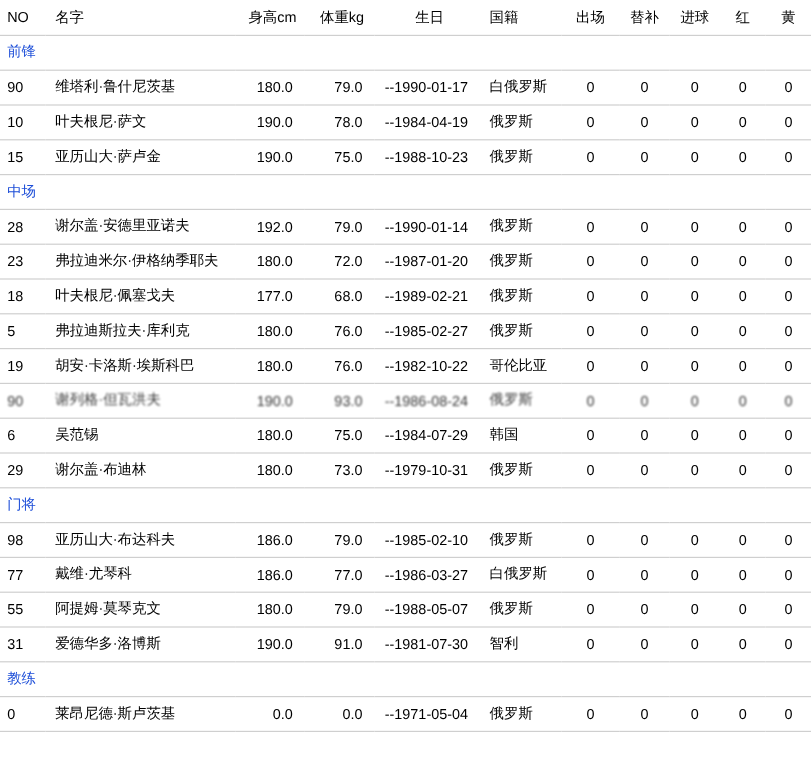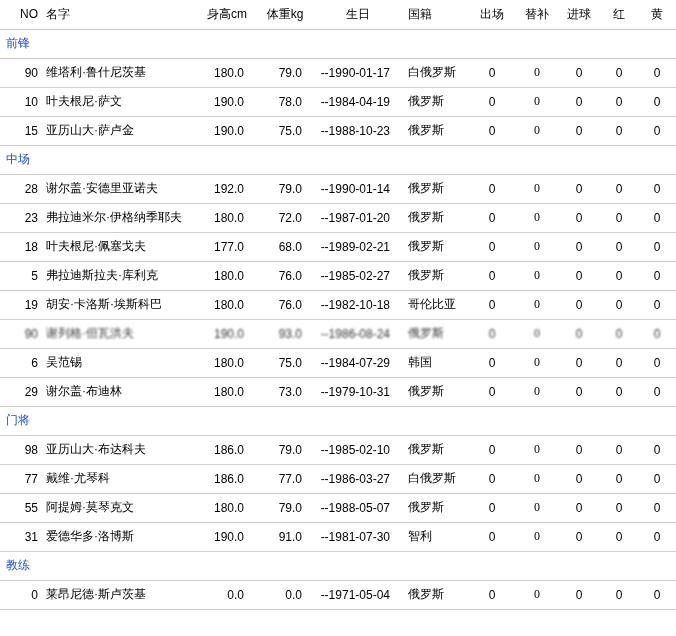--- a/index.html
+++ b/index.html
@@ -25,28 +25,28 @@
     padding: 0;
     font-weight: normal;
     font-size: 12px;
     vertical-align: middle;
     height: 29px;
     box-sizing: border-box;
     white-space: nowrap;
     overflow: hidden;
   }
   
-  .c-no    { width: 38px;  text-align: right;   padding-left: 6px !important; }
+  .c-no    { width: 38px;  text-align: left;   padding-left: 6px !important; }
   .c-name  { width: 158px; text-align: left;   padding-left: 8px !important; }
   .c-h     { width: 58px;  text-align: right;  padding-right: 10px !important; }
   .c-w     { width: 58px;  text-align: right;  padding-right: 10px !important; }
   .c-bd    { width: 88px;  text-align: right;  padding-right: 10px !important; }
   .c-nat   { width: 68px;  text-align: left;   padding-left: 8px !important; }
   .c-app   { width: 48px;  text-align: center; }
-  .c-sub   { width: 42px;  text-align: center; font-family: Liberation Serif, serif; }
+  .c-sub   { width: 42px;  text-align: center; }
   .c-goal  { width: 42px;  text-align: center; }
   .c-red   { width: 38px;  text-align: center; }
   .c-yel   { width: 38px;  text-align: center; }
 
   thead th {
     text-align: left;
     border-bottom: 1px solid #b9b9b9;
   }
   thead th.c-h, thead th.c-w, thead th.c-bd { text-align: center; padding-right:0 !important; padding-left: 4px !important;}
   thead th.c-app, thead th.c-sub, thead th.c-goal, thead th.c-red, thead th.c-yel { text-align: center; }
@@ -181,21 +181,21 @@
         <td class="c-sub">0</td>
         <td class="c-goal">0</td>
         <td class="c-red">0</td>
         <td class="c-yel">0</td>
       </tr>
       <tr>
         <td class="c-no">19</td>
         <td class="c-name">胡安·卡洛斯·埃斯科巴</td>
         <td class="c-h">180.0</td>
         <td class="c-w">76.0</td>
-        <td class="c-bd">--1982-10-18</td>
+        <td class="c-bd">--1982-10-22</td>
         <td class="c-nat">哥伦比亚</td>
         <td class="c-app">0</td>
         <td class="c-sub">0</td>
         <td class="c-goal">0</td>
         <td class="c-red">0</td>
         <td class="c-yel">0</td>
       </tr>
       <tr class="blur">
         <td class="c-no">90</td>
         <td class="c-name">谢列格·但瓦洪夫</td>

